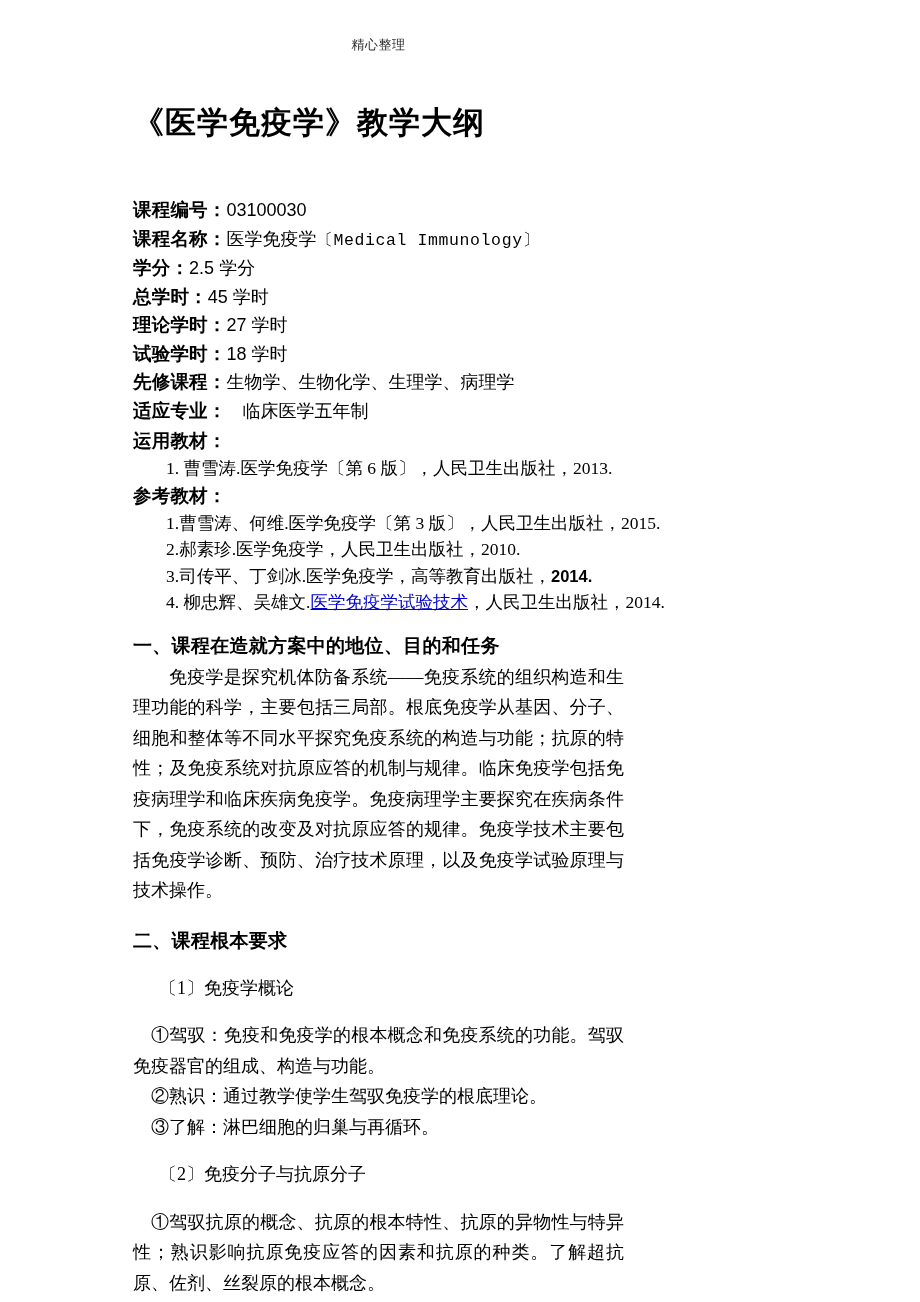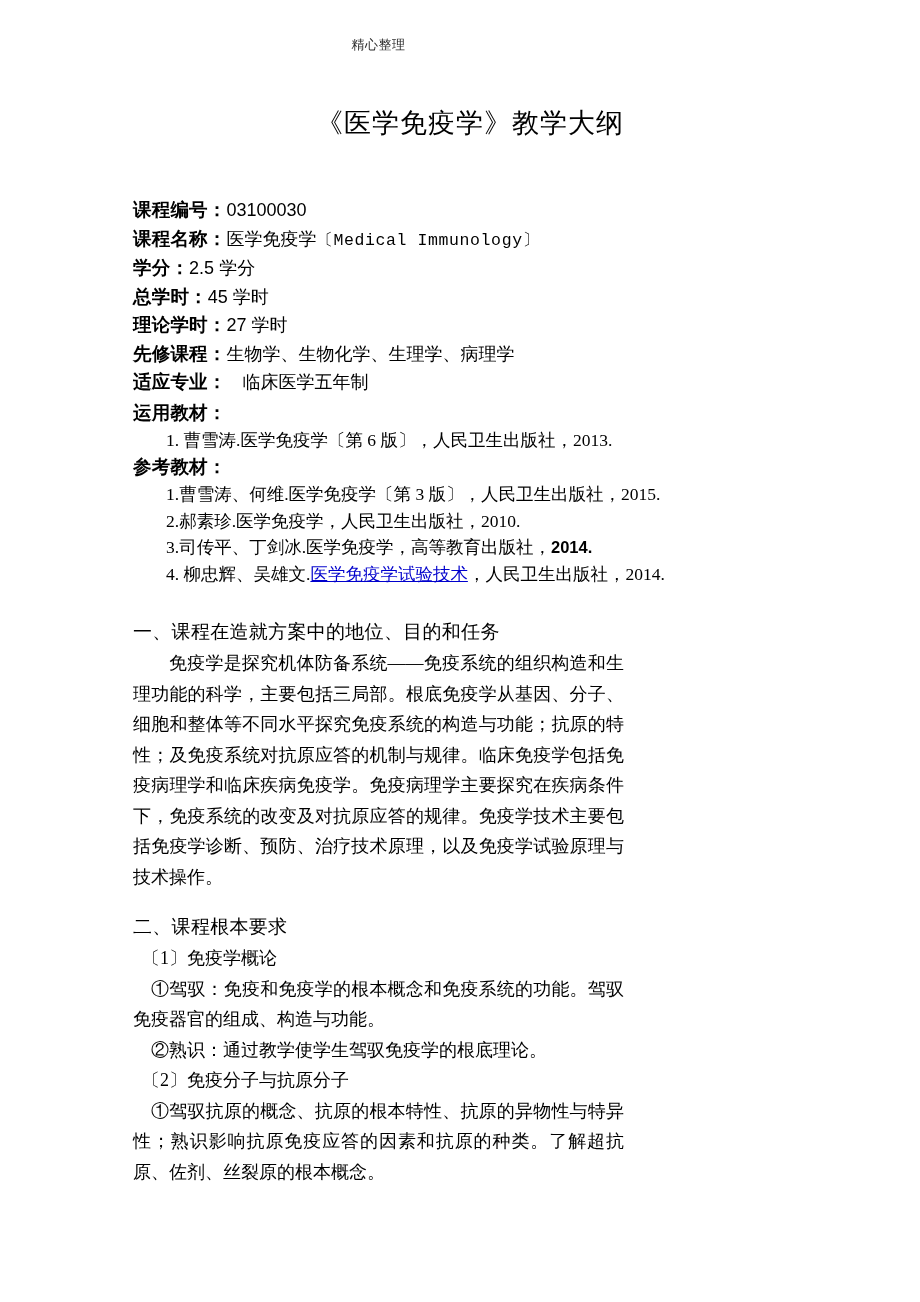--- a/index.html
+++ b/index.html
@@ -28,24 +28,24 @@
     text-align: center;
     font-family: "Liberation Sans", "DejaVu Sans", sans-serif;
     font-size: 13px;
     line-height: 18px;
     color: #2b2b2b;
     letter-spacing: .5px;
     margin: 0 0 52px 0;
   }
   
   .doc-title {
-    text-align: right;
+    text-align: left;
     font-family: "Liberation Sans", "DejaVu Sans", sans-serif;
-    font-weight: normal;
-    font-size: 27px;
+    font-weight: bold;
+    font-size: 31px;
     line-height: 34px;
     letter-spacing: 1px;
     margin: 0 0 56px 0;
   }
   
   .meta { margin: 0 0 2px 0; }
   .meta-row {
     font-size: 19px;
     line-height: 27.5px;
     white-space: nowrap;
@@ -88,45 +88,45 @@
     font-size: 16.5px;
   }
   .link {
     color: #0000cc;
     text-decoration: underline;
   }
 
   
   .sec-head {
     font-family: "Liberation Sans", "DejaVu Sans", sans-serif;
-    font-weight: normal;
+    font-weight: bold;
     font-size: 19px;
     line-height: 30px;
     letter-spacing: .3px;
-    margin: 30px 0 1px 0;
+    margin: 15px 0 1px 0;
   }
   .sec-head.tight { margin-top: 20px; }
   p.para {
     margin: 0;
     font-size: 18px;
     line-height: 30.5px;
     text-align: justify;
     text-justify: inter-ideograph;
     text-indent: 2em;
   }
   .lvl1 {
     margin: 0;
     font-size: 18px;
     line-height: 30.5px;
     text-align: justify;
     text-justify: inter-ideograph;
     text-indent: 0;
   }
   .lvl2 {
-    margin: 0;
+    margin: 17px;
     font-size: 18px;
     line-height: 30.5px;
     text-align: justify;
     text-justify: inter-ideograph;
     text-indent: .5em;
   }
   .lvl3 {
     margin: 0;
     font-size: 18px;
     line-height: 30.5px;
@@ -154,20 +154,23 @@
     <div class="meta-row">
       <span class="meta-label">学分：</span><span class="meta-val">2.5 学分</span>
     </div>
     <div class="meta-row">
       <span class="meta-label">总学时：</span><span class="meta-val">45 学时</span>
     </div>
     <div class="meta-row">
       <span class="meta-label">理论学时：</span><span class="meta-val">27 学时</span>
     </div>
     <div class="meta-row">
+      <span class="meta-label">试验学时：</span><span class="meta-val">18 学时</span>
+    </div>
+    <div class="meta-row">
       <span class="meta-label">先修课程：</span><span class="meta-val">生物学、生物化学、生理学、病理学</span>
     </div>
     <div class="meta-row">
       <span class="meta-label">适应专业：</span><span class="meta-val indented-val">临床医学五年制</span>
     </div>
   </div>
 
   <div class="block-head">运用教材：</div>
   <div class="book-item">1. 曹雪涛.医学免疫学〔第 6 版〕，人民卫生出版社，2013.</div>
 
@@ -177,16 +180,17 @@
   <div class="book-item"><span>3.司传平、丁剑冰.医学免疫学，高等教育出版社，</span><span class="bold-year">2014.</span></div>
   <div class="book-item"><span>4. 柳忠辉、吴雄文.</span><a class="link" href="#">医学免疫学试验技术</a><span>，人民卫生出版社，2014.</span></div>
 
   <div class="sec-head">一、课程在造就方案中的地位、目的和任务</div>
   <p class="para">免疫学是探究机体防备系统——免疫系统的组织构造和生理功能的科学，主要包括三局部。根底免疫学从基因、分子、细胞和整体等不同水平探究免疫系统的构造与功能；抗原的特性；及免疫系统对抗原应答的机制与规律。临床免疫学包括免疫病理学和临床疾病免疫学。免疫病理学主要探究在疾病条件下，免疫系统的改变及对抗原应答的规律。免疫学技术主要包括免疫学诊断、预防、治疗技术原理，以及免疫学试验原理与技术操作。</p>
 
   <div class="sec-head tight">二、课程根本要求</div>
   <p class="lvl2">〔1〕免疫学概论</p>
   <p class="lvl3">①驾驭：免疫和免疫学的根本概念和免疫系统的功能。驾驭免疫器官的组成、构造与功能。</p>
   <p class="lvl3">②熟识：通过教学使学生驾驭免疫学的根底理论。</p>
+  <p class="lvl3">③了解：淋巴细胞的归巢与再循环。</p>
   <p class="lvl2">〔2〕免疫分子与抗原分子</p>
   <p class="lvl3">①驾驭抗原的概念、抗原的根本特性、抗原的异物性与特异性；熟识影响抗原免疫应答的因素和抗原的种类。了解超抗原、佐剂、丝裂原的根本概念。</p>
 
 </div>
 
 </body></html>

